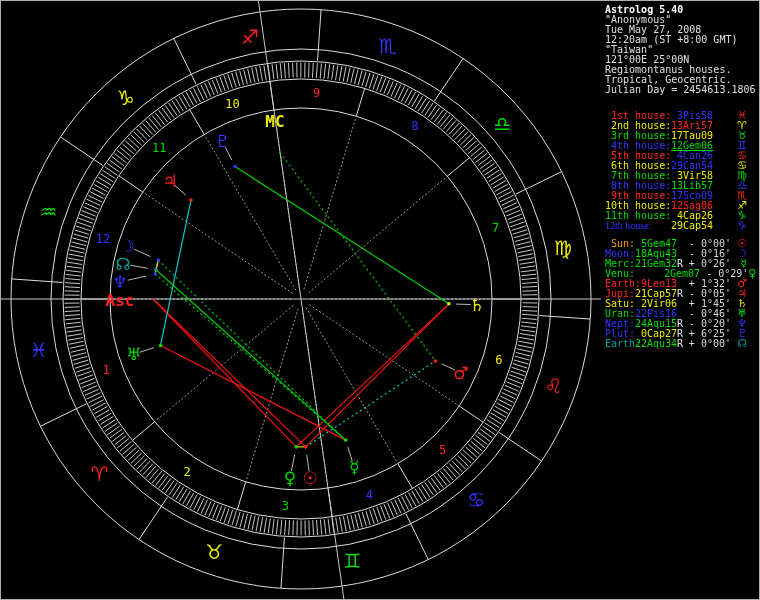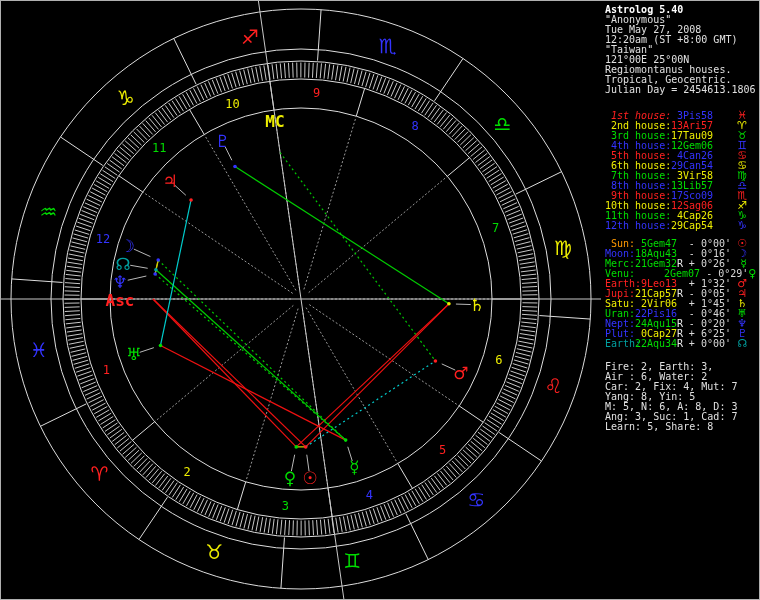--- a/index.html
+++ b/index.html
@@ -517,49 +517,40 @@
     <div class="iline">"Anonymous"</div>
         <div class="iline">Tue May 27, 2008</div>
         <div class="iline">12:20am (ST +8:00 GMT)</div>
         <div class="iline">"Taiwan"</div>
         <div class="iline">121°00E 25°00N</div>
         <div class="iline">Regiomontanus houses.</div>
         <div class="iline">Tropical, Geocentric.</div>
         <div class="iline">Julian Day = 2454613.1806</div>
       </div>
     <div id="houses" class="block">
-        <div class="srow"><span class="hl" style="color: rgb(255, 32, 32); font-style: italic;"> 1st house:</span><span class="hv" style="color: rgb(51, 51, 255);">3Pis58</span><span class="gly" style="color: rgb(255, 32, 32);">♓</span></div>
+        <div class="srow"><span class="hl" style="color: rgb(255, 32, 32);"> 1st house:</span><span class="hv" style="color: rgb(51, 51, 255);">3Pis58</span><span class="gly" style="color: rgb(255, 32, 32);">♓</span></div>
         <div class="srow"><span class="hl" style="color: rgb(238, 238, 0);"> 2nd house:</span><span class="hv" style="color: rgb(255, 32, 32);">13Ari57</span><span class="gly" style="color: rgb(238, 238, 0);">♈</span></div>
         <div class="srow"><span class="hl" style="color: rgb(0, 221, 0);"> 3rd house:</span><span class="hv" style="color: rgb(238, 238, 0);">17Tau09</span><span class="gly" style="color: rgb(0, 221, 0);">♉</span></div>
-        <div class="srow"><span class="hl" style="color: rgb(51, 51, 255);"> 4th house:</span><span class="hv" style="color: rgb(0, 221, 0);">12Gem06</span><span class="gly" style="color: rgb(51, 51, 255);">♊</span></div>
+        <div class="srow"><span class="hl" style="color: rgb(51, 51, 255);"> 4th house:</span><span class="hv" style="color: rgb(0, 221, 0); text-decoration: underline;">12Gem06</span><span class="gly" style="color: rgb(51, 51, 255);">♊</span></div>
         <div class="srow"><span class="hl" style="color: rgb(255, 32, 32);"> 5th house:</span><span class="hv" style="color: rgb(51, 51, 255); text-align: right;">4Can26</span><span class="gly" style="color: rgb(255, 32, 32);">♋</span></div>
         <div class="srow"><span class="hl" style="color: rgb(238, 238, 0);"> 6th house:</span><span class="hv" style="color: rgb(51, 51, 255);">29Can54</span><span class="gly" style="color: rgb(238, 238, 0);">♋</span></div>
         <div class="srow"><span class="hl" style="color: rgb(0, 221, 0);"> 7th house:</span><span class="hv" style="color: rgb(238, 238, 0);">3Vir58</span><span class="gly" style="color: rgb(0, 221, 0);">♍</span></div>
         <div class="srow"><span class="hl" style="color: rgb(51, 51, 255);"> 8th house:</span><span class="hv" style="color: rgb(0, 221, 0);">13Lib57</span><span class="gly" style="color: rgb(51, 51, 255);">♎</span></div>
         <div class="srow"><span class="hl" style="color: rgb(255, 32, 32);"> 9th house:</span><span class="hv" style="color: rgb(51, 51, 255);">17Sco09</span><span class="gly" style="color: rgb(255, 32, 32);">♏</span></div>
         <div class="srow"><span class="hl" style="color: rgb(238, 238, 0);">10th house:</span><span class="hv" style="color: rgb(255, 32, 32);">12Sag06</span><span class="gly" style="color: rgb(238, 238, 0);">♐</span></div>
         <div class="srow"><span class="hl" style="color: rgb(0, 221, 0);">11th house:</span><span class="hv" style="color: rgb(238, 238, 0);">4Cap26</span><span class="gly" style="color: rgb(0, 221, 0);">♑</span></div>
-        <div class="srow"><span class="hl" style="color: rgb(51, 51, 255);">12th house:</span><span class="hv" style="color: rgb(238, 238, 0);">29Cap54</span><span class="gly" style="color: rgb(51, 51, 255);">♑</span></div>
+        <div class="srow"><span class="hl" style="color: rgb(51, 51, 255); font-family: Liberation Serif, serif;">12th house:</span><span class="hv" style="color: rgb(238, 238, 0);">29Cap54</span><span class="gly" style="color: rgb(51, 51, 255);">♑</span></div>
       </div>
     <div id="planets" class="block">
         <div class="srow"><span class="pl" style="color: rgb(255, 153, 0);"> Sun:</span><span class="pv" style="color: rgb(0, 221, 0); text-align: right;">5Gem47</span><span class="pr"> </span><span class="pvel">- 0°00'</span><span class="gly" style="color: rgb(255, 32, 32);">☉</span></div>
         <div class="srow"><span class="pl" style="color: rgb(51, 51, 255);">Moon:</span><span class="pv" style="color: rgb(0, 221, 0);">18Aqu43</span><span class="pr"> </span><span class="pvel">- 0°16'</span><span class="gly" style="color: rgb(51, 51, 255);">☽</span></div>
         <div class="srow"><span class="pl" style="color: rgb(0, 221, 0);">Merc:</span><span class="pv" style="color: rgb(0, 221, 0);">21Gem32</span><span class="pr">R</span><span class="pvel">+ 0°26'</span><span class="gly" style="color: rgb(0, 221, 0);">☿</span></div>
         <div class="srow"><span class="pl" style="color: rgb(0, 221, 0);">Venu:</span><span class="pv" style="color: rgb(0, 221, 0); margin-left: 29px;">2Gem07</span><span class="pr"> </span><span class="pvel">- 0°29'</span><span class="gly" style="color: rgb(0, 221, 0);">♀</span></div>
         <div class="srow"><span class="pl" style="color: rgb(255, 32, 32);">Earth:</span><span class="pv" style="color: rgb(255, 32, 32);">9Leo13</span><span class="pr"> </span><span class="pvel">+ 1°32'</span><span class="gly" style="color: rgb(255, 32, 32);">♂</span></div>
         <div class="srow"><span class="pl" style="color: rgb(255, 32, 32);">Jupi:</span><span class="pv" style="color: rgb(238, 238, 0);">21Cap57</span><span class="pr">R</span><span class="pvel">- 0°05'</span><span class="gly" style="color: rgb(255, 32, 32);">♃</span></div>
         <div class="srow"><span class="pl" style="color: rgb(238, 238, 0);">Satu:</span><span class="pv" style="color: rgb(238, 238, 0);">2Vir06</span><span class="pr"> </span><span class="pvel">+ 1°45'</span><span class="gly" style="color: rgb(238, 238, 0);">♄</span></div>
         <div class="srow"><span class="pl" style="color: rgb(0, 221, 0);">Uran:</span><span class="pv" style="color: rgb(51, 51, 255);">22Pis16</span><span class="pr"> </span><span class="pvel">- 0°46'</span><span class="gly" style="color: rgb(0, 221, 0);">♅</span></div>
         <div class="srow"><span class="pl" style="color: rgb(51, 51, 255);">Nept:</span><span class="pv" style="color: rgb(0, 221, 0);">24Aqu15</span><span class="pr">R</span><span class="pvel">- 0°20'</span><span class="gly" style="color: rgb(51, 51, 255);">♆</span></div>
         <div class="srow"><span class="pl" style="color: rgb(51, 51, 255);">Plut:</span><span class="pv" style="color: rgb(238, 238, 0);">0Cap27</span><span class="pr">R</span><span class="pvel">+ 6°25'</span><span class="gly" style="color: rgb(51, 51, 255);">♇</span></div>
         <div class="srow"><span class="pl" style="color: rgb(0, 160, 160);">Earth:</span><span class="pv" style="color: rgb(0, 221, 0);">22Aqu34</span><span class="pr">R</span><span class="pvel">+ 0°00'</span><span class="gly" style="color: rgb(0, 160, 160);">☊</span></div>
       </div>
-    <div id="stats" class="block">
-        <div class="statline">Fire: 2, Earth: 3,</div>
-        <div class="statline">Air : 6, Water: 2</div>
-        <div class="statline">Car: 2, Fix: 4, Mut: 7</div>
-        <div class="statline">Yang: 8, Yin: 5</div>
-        <div class="statline">M: 5, N: 6, A: 8, D: 3</div>
-        <div class="statline">Ang: 3, Suc: 1, Cad: 7</div>
-        <div class="statline">Learn: 5, Share: 8</div>
-      </div>
   </div>
 </div>
 
 </body></html>

